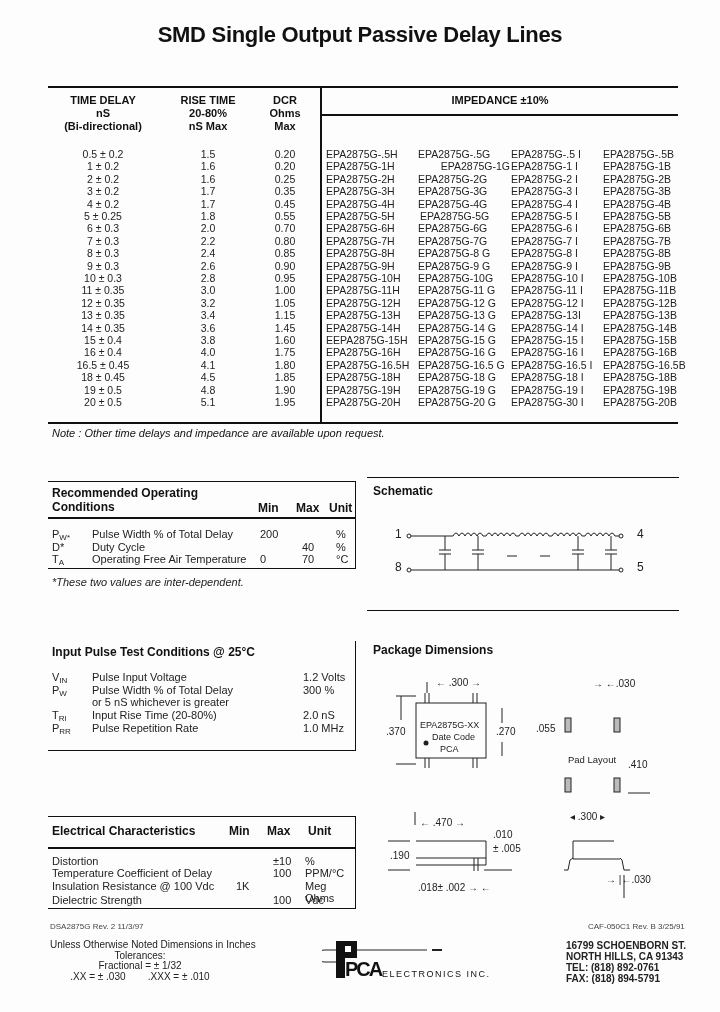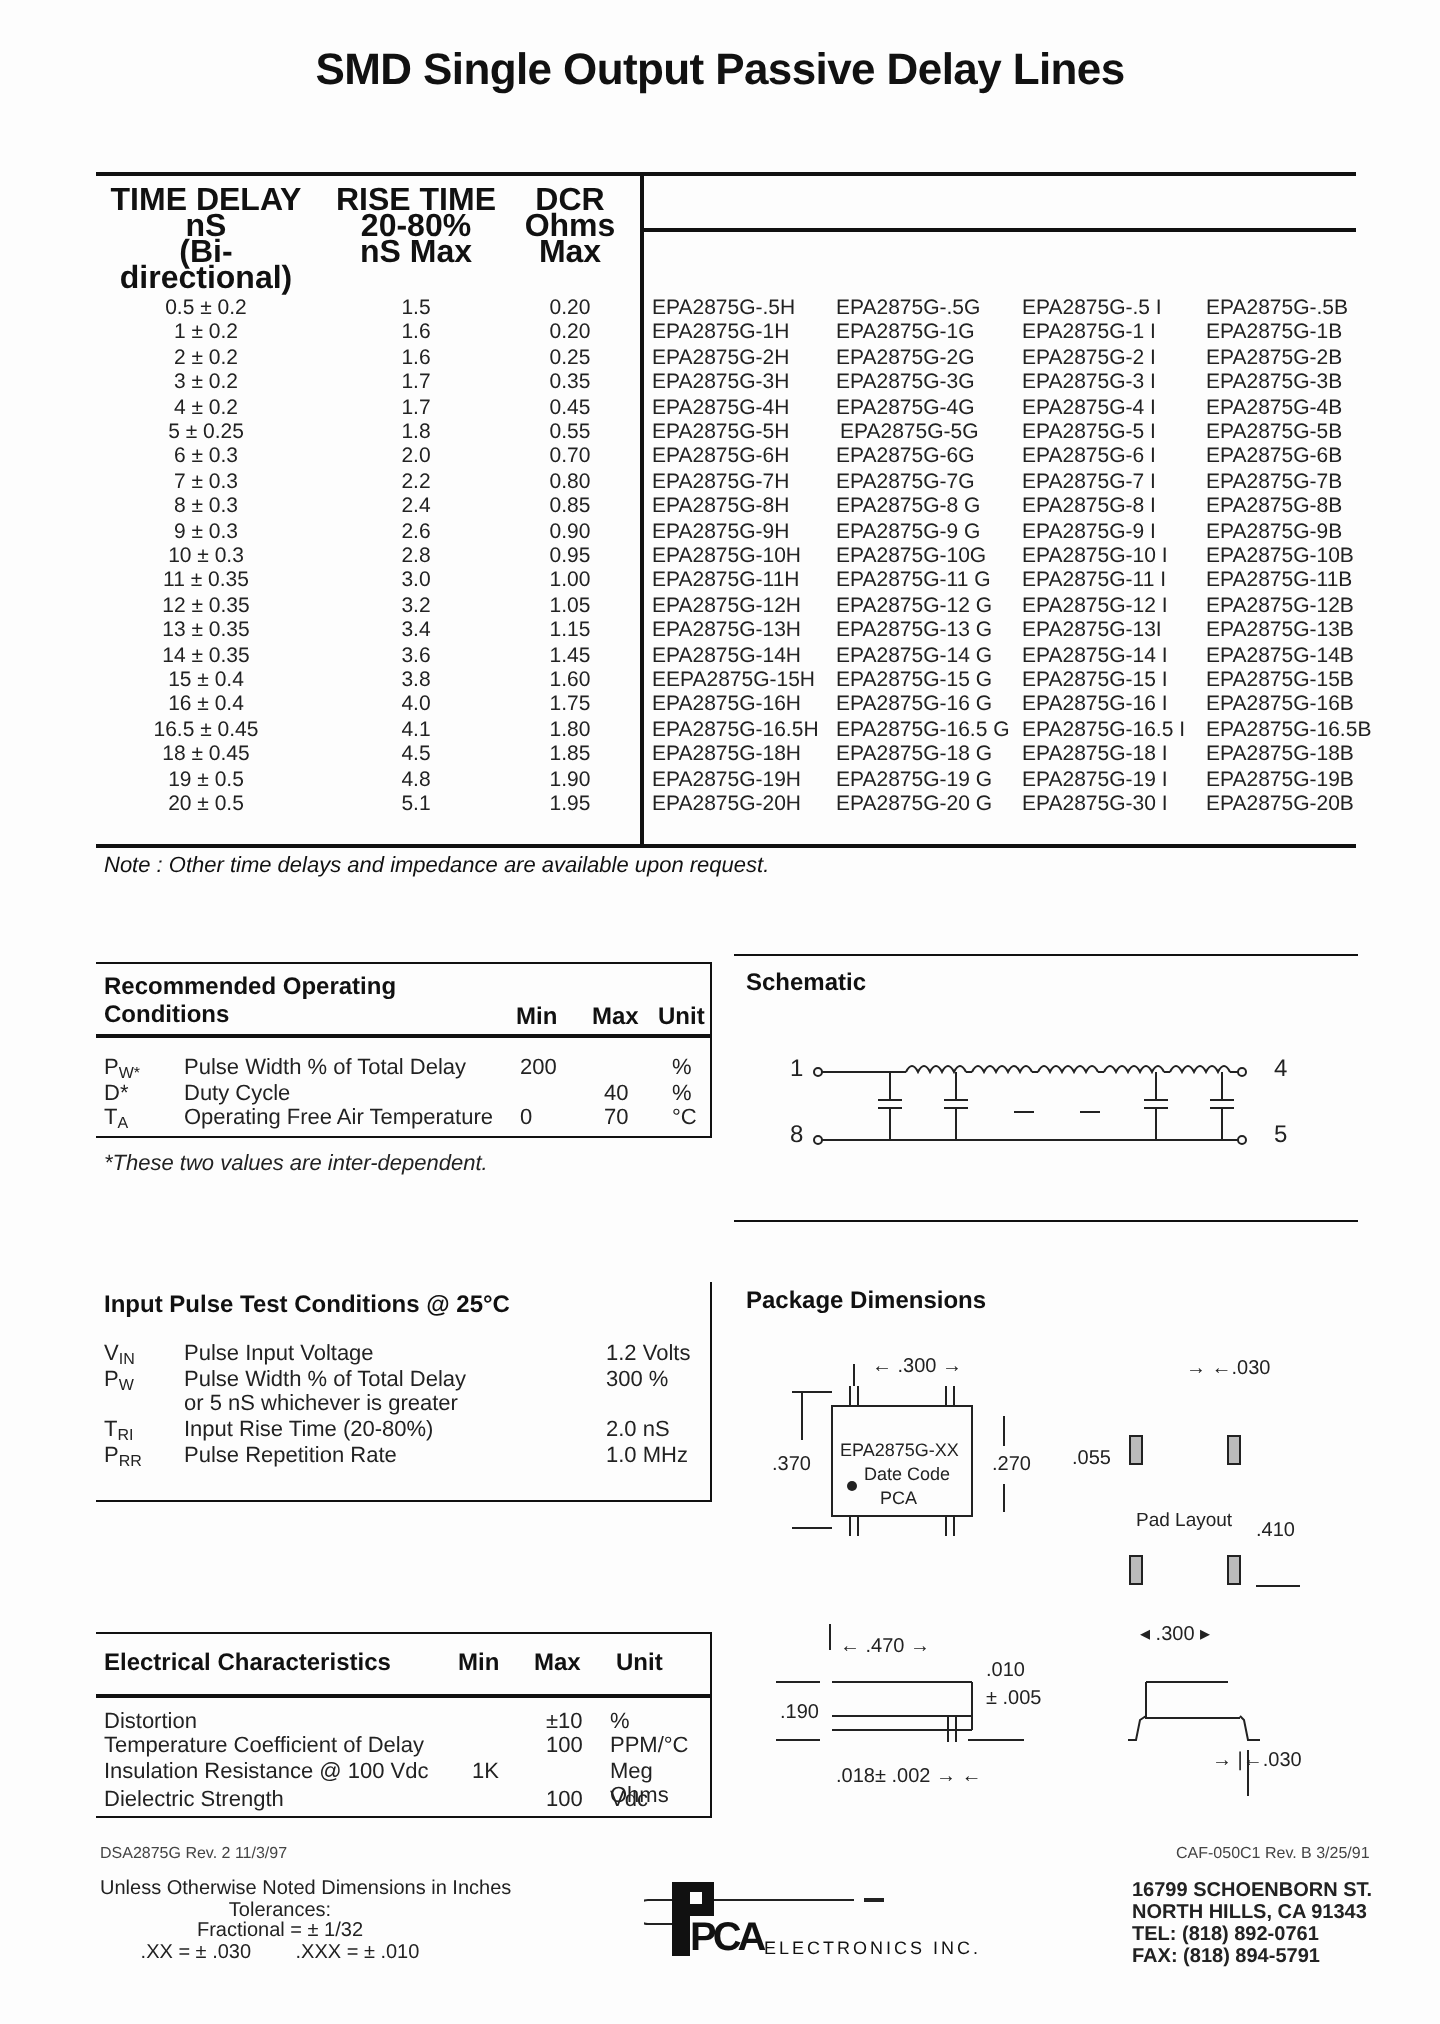--- a/index.html
+++ b/index.html
@@ -5,21 +5,21 @@
   * { box-sizing: border-box; margin: 0; padding: 0; }
   html, body { width: 720px; height: 1012px; background: #fdfdfd; }
   body { position: relative; font-family: "Liberation Sans", sans-serif; color: #111; overflow: hidden; }
   .abs { position: absolute; }
   .title { left: 0; width: 720px; top: 22px; text-align: center; font-size: 22px; font-weight: bold; letter-spacing: -0.3px; }
 
   
   .main-table { left: 48px; top: 86px; width: 630px; height: 338px; border-top: 2px solid #111; border-bottom: 2px solid #111; }
   .vdiv { left: 272px; top: 0; width: 2px; height: 334px; background: #111; }
   .imp-line { left: 274px; top: 26px; width: 356px; height: 1.5px; background: #111; }
-  .hdr { font-size: 16px; font-weight: bold; text-align: center; line-height: 13px; }
+  .hdr { font-size: 11px; font-weight: bold; text-align: center; line-height: 13px; }
   .cell { font-size: 10.5px; line-height: 12.4px; color: #222; white-space: nowrap; }
   .note { left: 52px; top: 427px; font-size: 11px; font-style: italic; }
 
   
   .box-roc { left: 48px; top: 481px; width: 308px; height: 88px; border: 1.5px solid #111; border-left: none; }
   .box-roc .line { position: absolute; left: 0; top: 35px; width: 100%; height: 1.5px; background: #111; }
   .sm { font-size: 11px; line-height: 12.5px; color: #222; }
   .sub { font-size: 8px; vertical-align: -2px; }
 
   .box-sch { left: 367px; top: 477px; width: 312px; height: 134px; border-top: 1.5px solid #111; border-bottom: 1.5px solid #111; }
@@ -46,37 +46,38 @@
   <div class="abs hdr" style="left:115px;top:6px;width:90px;">
     <div>RISE TIME</div>
     <div>20-80%</div>
     <div>nS Max</div>
   </div>
   <div class="abs hdr" style="left:208px;top:6px;width:58px;">
     <div>DCR</div>
     <div>Ohms</div>
     <div>Max</div>
   </div>
+  <div class="abs hdr" style="left:274px;top:6px;width:356px;">IMPEDANCE ±10%</div>
 
   <div class="abs" id="rows" style="left:0;top:60px;width:630px;">
       <div class="abs" style="left: 0px; top: 0px; width: 630px; height: 12.4px;">
         <div class="abs cell" style="left: 0px; width: 110px; text-align: center; top: 0px;">0.5 ± 0.2</div>
         <div class="abs cell" style="left: 115px; width: 90px; text-align: center; top: 0px;">1.5</div>
         <div class="abs cell" style="left: 208px; width: 58px; text-align: center; top: 0px;">0.20</div>
         <div class="abs cell" style="left: 278px; width: 92px; text-align: left; top: 0px;">EPA2875G-.5H</div>
         <div class="abs cell" style="left: 370px; width: 92px; text-align: left; top: 0px;">EPA2875G-.5G</div>
         <div class="abs cell" style="left: 463px; width: 92px; text-align: left; top: 0px;">EPA2875G-.5 I</div>
         <div class="abs cell" style="left: 555px; width: 80px; text-align: left; top: 0px;">EPA2875G-.5B</div>
       </div>
       <div class="abs" style="left: 0px; top: 12.4px; width: 630px; height: 12.4px;">
         <div class="abs cell" style="left: 0px; width: 110px; text-align: center; top: 0px;">1 ± 0.2</div>
         <div class="abs cell" style="left: 115px; width: 90px; text-align: center; top: 0px;">1.6</div>
         <div class="abs cell" style="left: 208px; width: 58px; text-align: center; top: 0px;">0.20</div>
         <div class="abs cell" style="left: 278px; width: 92px; text-align: left; top: 0px;">EPA2875G-1H</div>
-        <div class="abs cell" style="left: 370px; width: 92px; text-align: left; top: 0px;">EPA2875G-1G</div>
+        <div class="abs cell" style="left: 370px; width: 92px; text-align: right; top: 0px;">EPA2875G-1G</div>
         <div class="abs cell" style="left: 463px; width: 92px; text-align: left; top: 0px;">EPA2875G-1 I</div>
         <div class="abs cell" style="left: 555px; width: 80px; text-align: left; top: 0px;">EPA2875G-1B</div>
       </div>
       <div class="abs" style="left: 0px; top: 24.8px; width: 630px; height: 12.4px;">
         <div class="abs cell" style="left: 0px; width: 110px; text-align: center; top: 0px;">2 ± 0.2</div>
         <div class="abs cell" style="left: 115px; width: 90px; text-align: center; top: 0px;">1.6</div>
         <div class="abs cell" style="left: 208px; width: 58px; text-align: center; top: 0px;">0.25</div>
         <div class="abs cell" style="left: 278px; width: 92px; text-align: left; top: 0px;">EPA2875G-2H</div>
         <div class="abs cell" style="left: 370px; width: 92px; text-align: left; top: 0px;">EPA2875G-2G</div>
         <div class="abs cell" style="left: 463px; width: 92px; text-align: left; top: 0px;">EPA2875G-2 I</div>

